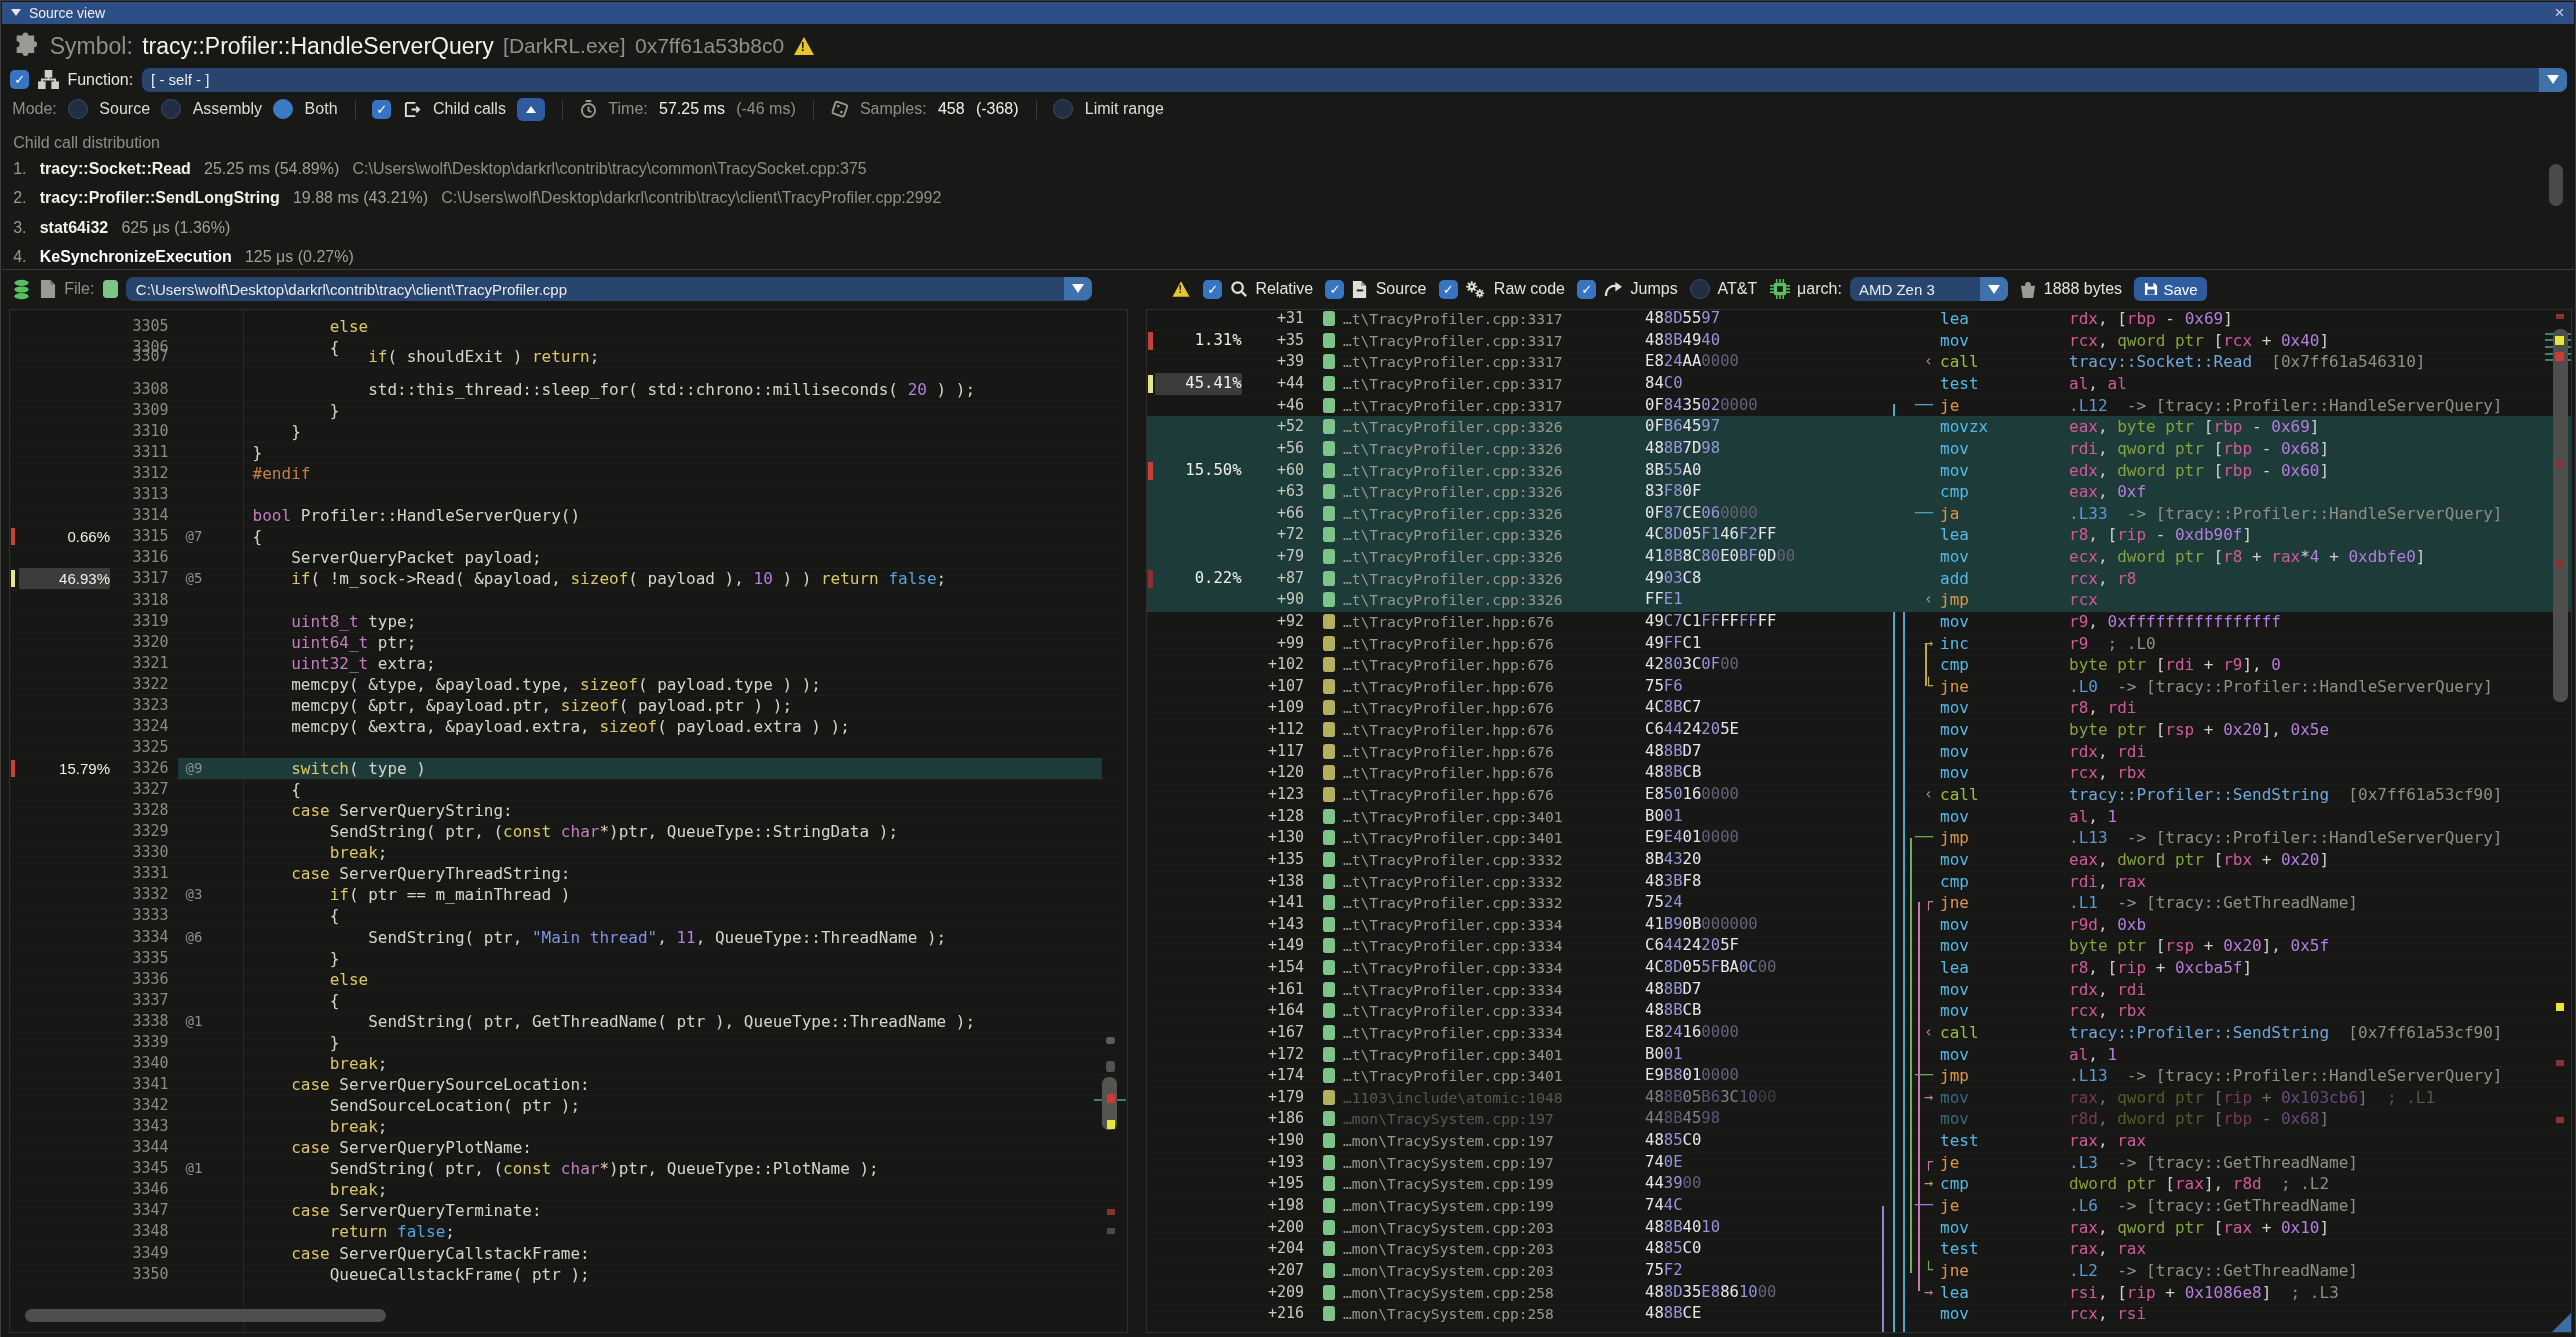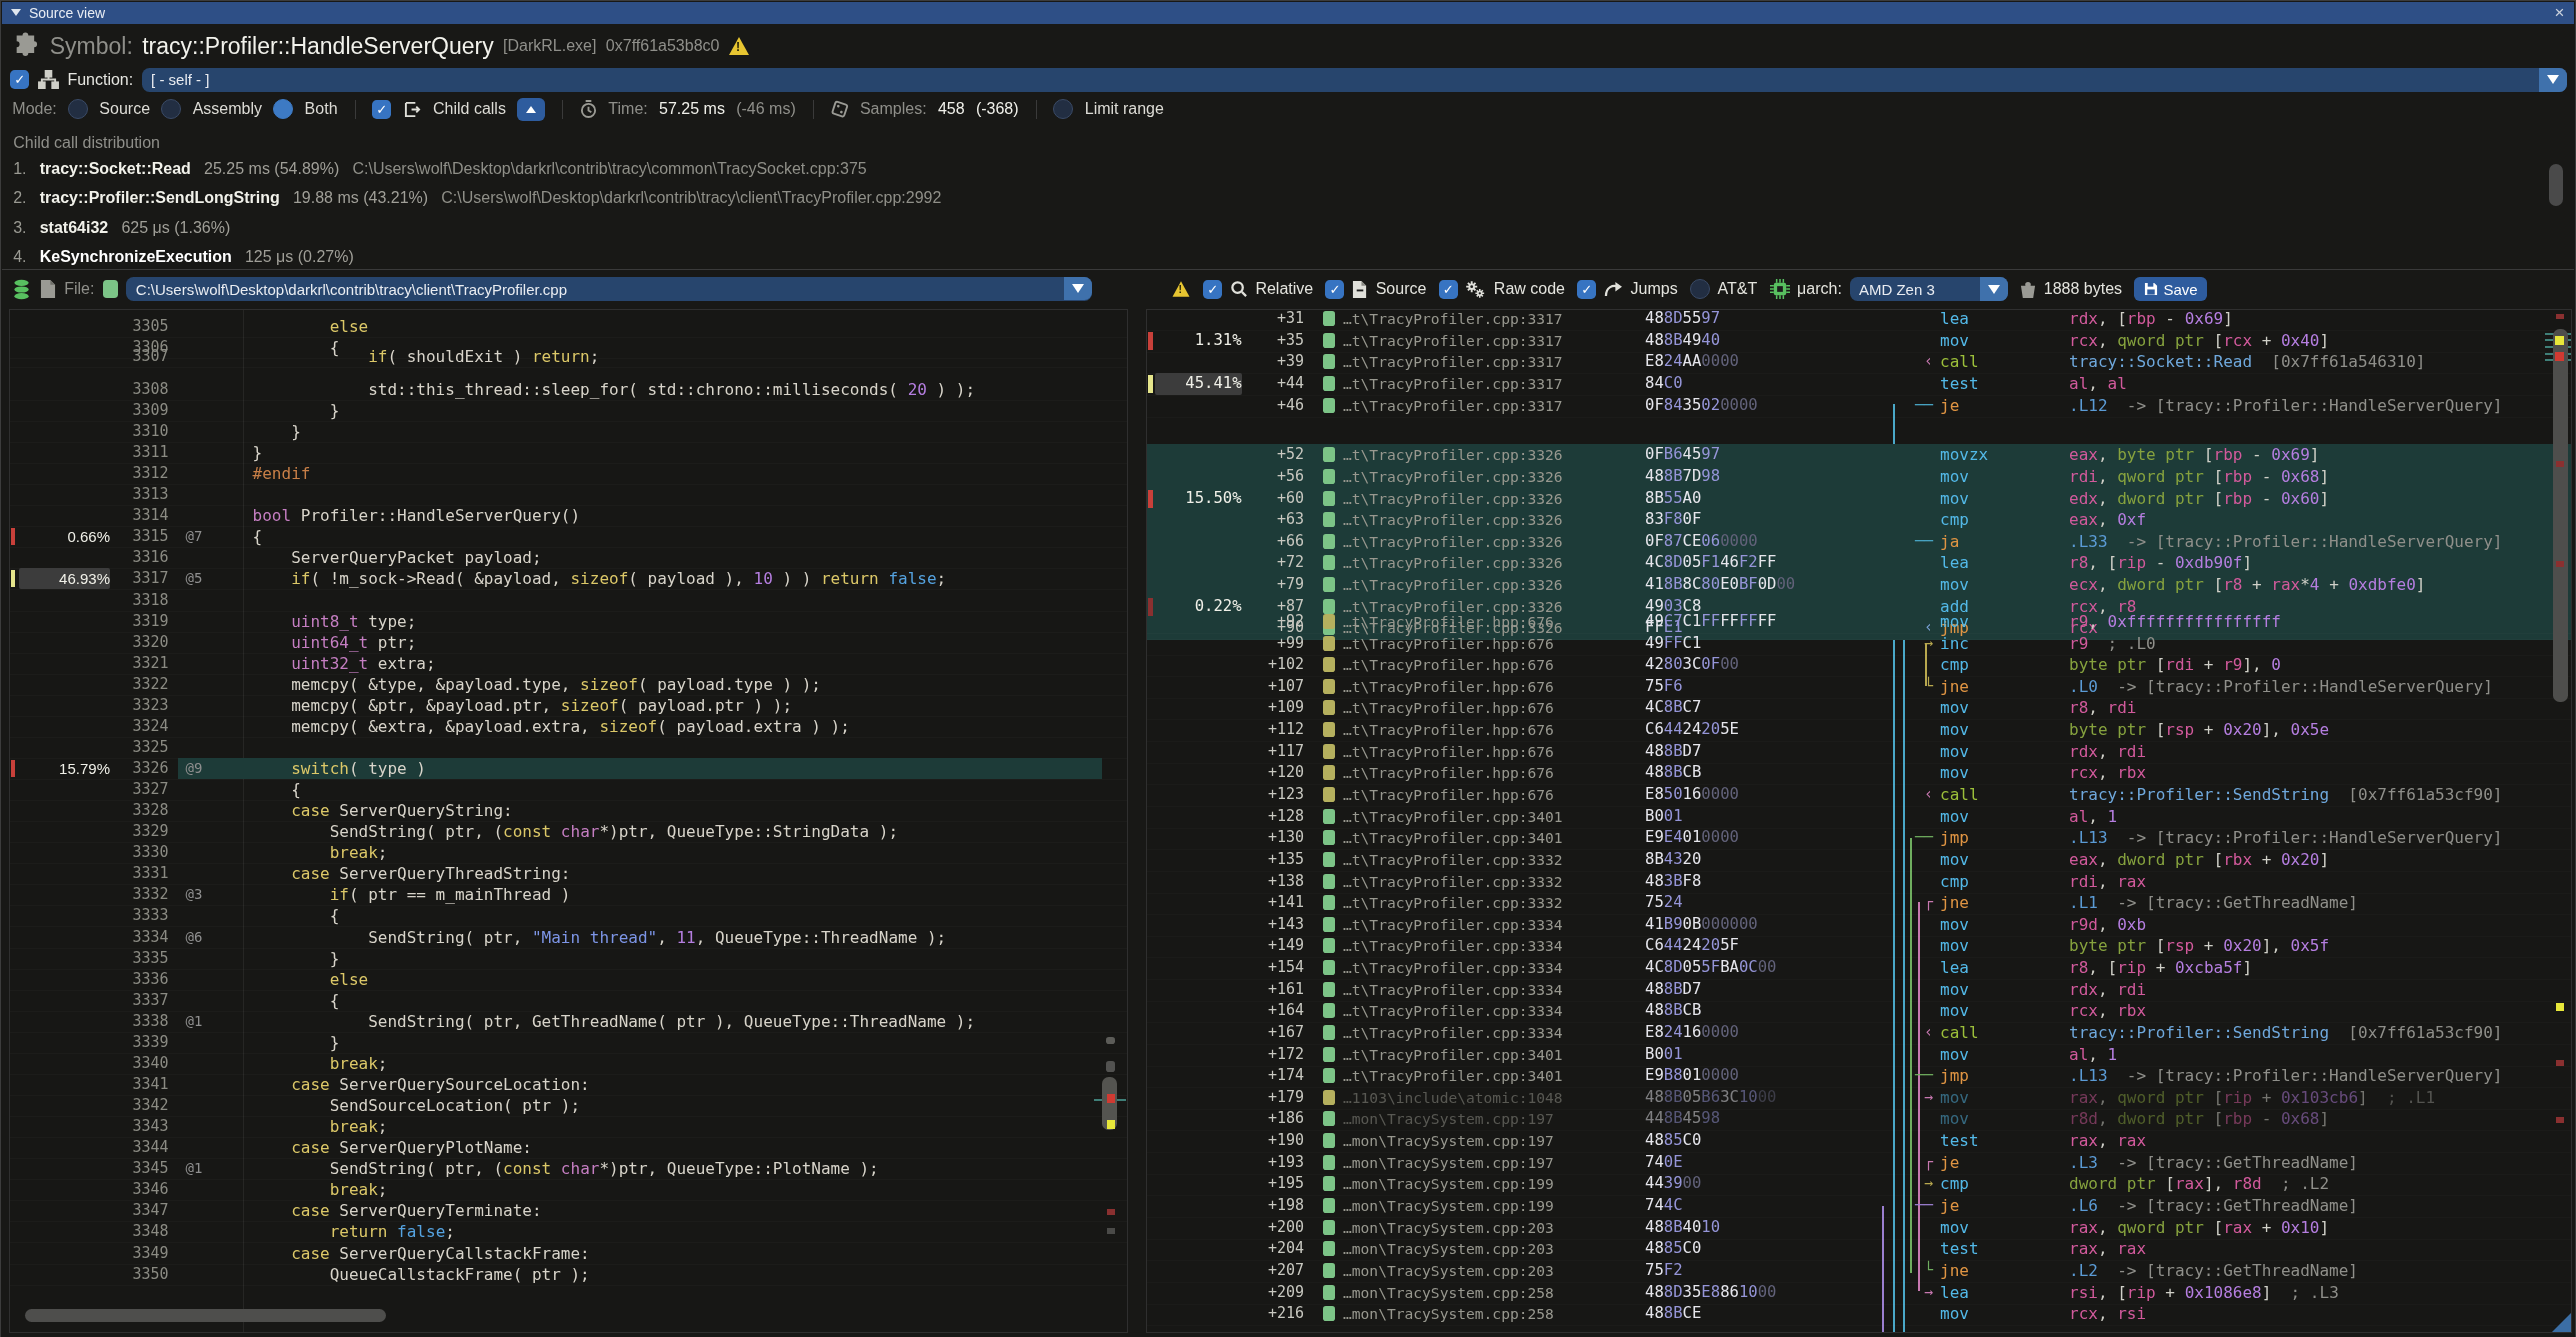--- a/index.html
+++ b/index.html
@@ -7,21 +7,21 @@
   .win{position:absolute;left:0;top:0;width:2574px;height:1336px;border:0.9px solid #3c3c3c;background:#181816;}
   
   .titlebar{position:absolute;left:0.9px;top:0.9px;width:2572px;height:22px;background:#2e4f86;color:#e9edf4;font-size:14px;display:flex;align-items:center;}
   .tri-down{width:0;height:0;border-left:5.7px solid transparent;border-right:5.7px solid transparent;border-top:7.6px solid #dfe6ef;margin:0 7.6px 0 9.4px;}
   .close-x{position:absolute;right:9.4px;top:0;font-size:17px;color:#ccd3dd;line-height:21px;}
   
   .symline{position:absolute;left:11.3px;top:28px;height:34px;display:flex;align-items:center;gap:9.4px;}
   .lbl{color:#8f8f8a;}
   .symlabel{font-size:23px;}
   .symname{font-size:23px;color:#f2f2ec;}
-  .symmeta{font-size:16px;color:#8f8f8a;}
+  .symmeta{font-size:21px;color:#8f8f8a;}
   .warn{position:relative;width:0;height:0;border-left:10.4px solid transparent;border-right:10.4px solid transparent;border-bottom:18px solid #e7c531;}
   .warn::after{content:"!";position:absolute;left:-2.8px;top:2.8px;font-size:12.3px;font-weight:bold;color:#201d05;}
   
   .funcline{position:absolute;left:9.4px;top:66px;right:7.6px;height:25.5px;display:flex;align-items:center;gap:8.5px;font-size:16px;color:#e6e6e1;}
   .cb{width:19px;height:19px;border-radius:4.7px;background:#3774c2;display:flex;align-items:center;justify-content:center;color:#fff;font-size:13.2px;flex:0 0 auto;}
   .radio{width:18px;height:18px;border-radius:50%;background:#222e42;border:0.9px solid #3a4a66;flex:0 0 auto;}
   .radio.sel{background:#3d7ac4;border-color:#3d7ac4;}
   .combo{position:relative;flex:1 1 auto;height:23.6px;background:#27456d;border-radius:7.6px;display:flex;align-items:center;color:#e9ecf1;font-size:15px;padding-left:9.4px;}
   .combo .cap{position:absolute;right:0;top:0;width:28px;height:23.6px;background:#3f71ac;border-radius:0 7.6px 7.6px 0;display:flex;align-items:center;justify-content:center;}
   .cap .t{width:0;height:0;border-left:6.6px solid transparent;border-right:6.6px solid transparent;border-top:9.4px solid #fff;}
@@ -64,21 +64,21 @@
   .spct{position:absolute;left:9.4px;width:91px;text-align:right;font-size:15px;color:#f0f0e8;line-height:21px;}
   .pbg{background:#3c3c3c;border-radius:1.9px;}
   .snum{position:absolute;left:102px;width:57px;text-align:right;font-size:15px;color:#8b8b83;line-height:21px;}
   .sann{position:absolute;left:176px;font-size:14px;color:#8f8f8f;line-height:21px;}
   .scode{position:absolute;left:243px;font-size:16px;line-height:21px;white-space:pre;color:#d8d4ca;}
   .sep-v{position:absolute;left:233px;top:0;bottom:0;width:0.9px;background:#262624;}
   .c-kw{color:#dcc868;} .c-ty{color:#c57ec2;} .c-num{color:#b57ee0;} .c-str{color:#7d95e6;}
   .c-pre{color:#c87f47;} .c-lit{color:#55a3e0;}
   
   .arow{position:absolute;left:0;width:100%;height:21.6px;border-bottom:0.9px solid rgba(255,255,255,0.02);white-space:pre;}
-  .arow.hl{background:#1d3b38;margin-top:28px;}
+  .arow.hl{background:#1d3b38;}
   .arow.dim .afile,.arow.dim .aops,.arow.dim .amn,.arow.dim .abytes{opacity:.5;}
   .abar{position:absolute;left:0.9px;top:1.9px;bottom:1.9px;width:4.7px;}
   .apct{position:absolute;left:7.6px;width:87px;text-align:right;font-size:15.6px;color:#f0f0e8;line-height:21.6px;}
   .aoff{position:absolute;left:98px;width:59px;text-align:right;font-size:15px;color:#c8c8c0;line-height:21.6px;}
   .afi{position:absolute;left:176px;top:2.8px;width:12.3px;height:15px;border-radius:2.8px;}
   .afi.g{background:#7cc487;} .afi.y{background:#b5b05e;}
   .afile{position:absolute;left:196px;width:293px;overflow:hidden;font-size:14.6px;color:#98988f;line-height:21.6px;}
   .abytes{position:absolute;left:498px;font-size:15.6px;line-height:21.6px;}
   .ajg{position:absolute;left:748px;width:38px;font-size:15px;line-height:21.6px;text-align:right;}
   .amn{position:absolute;left:793px;font-size:16px;line-height:21.6px;}

